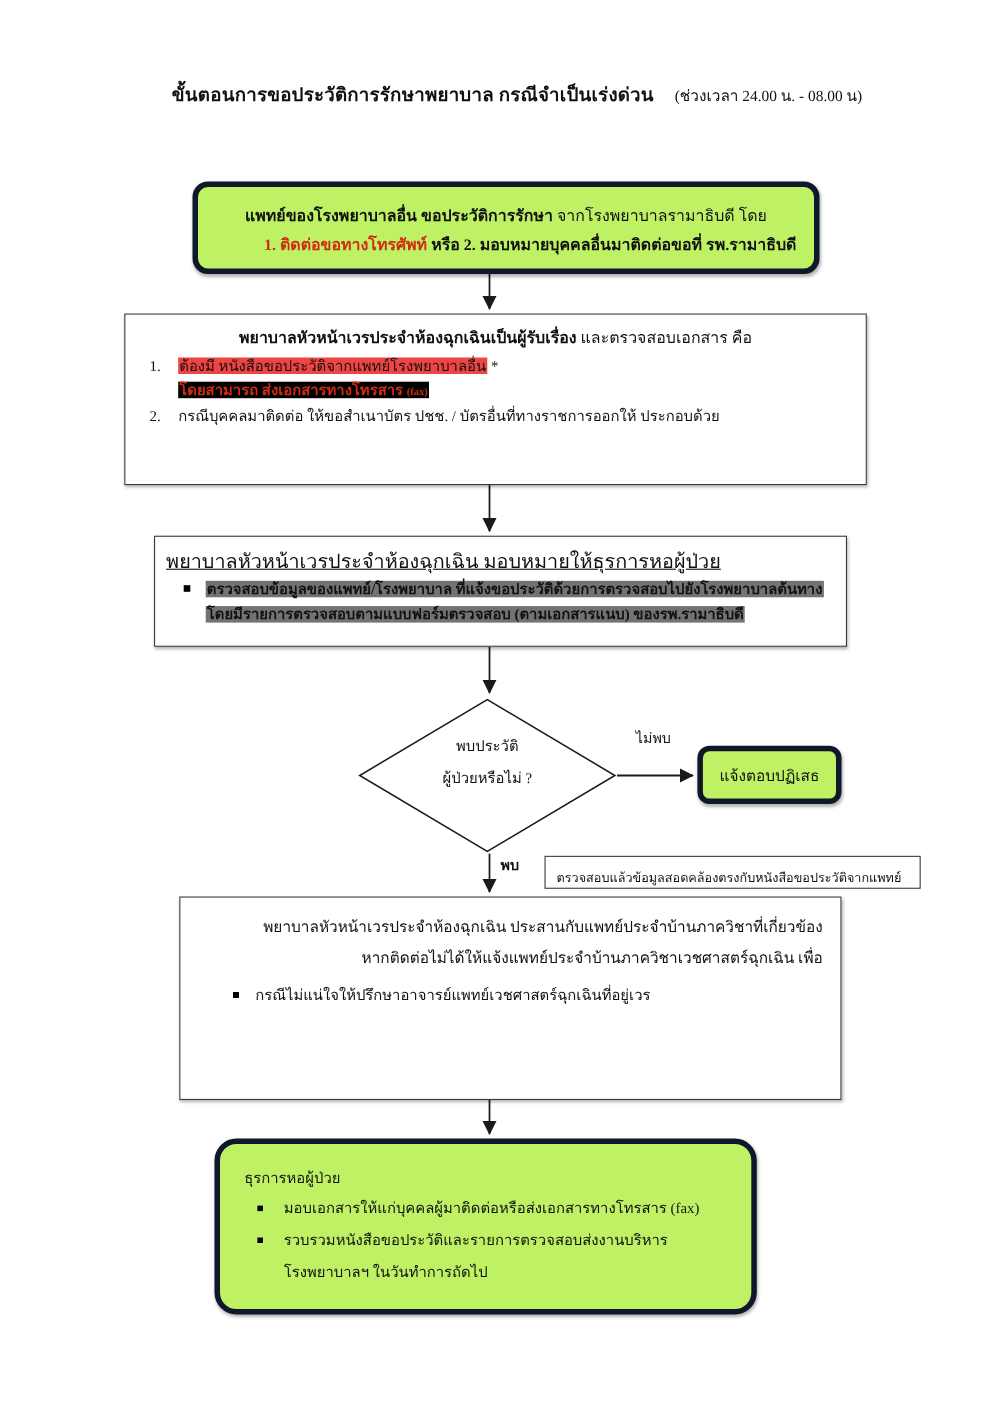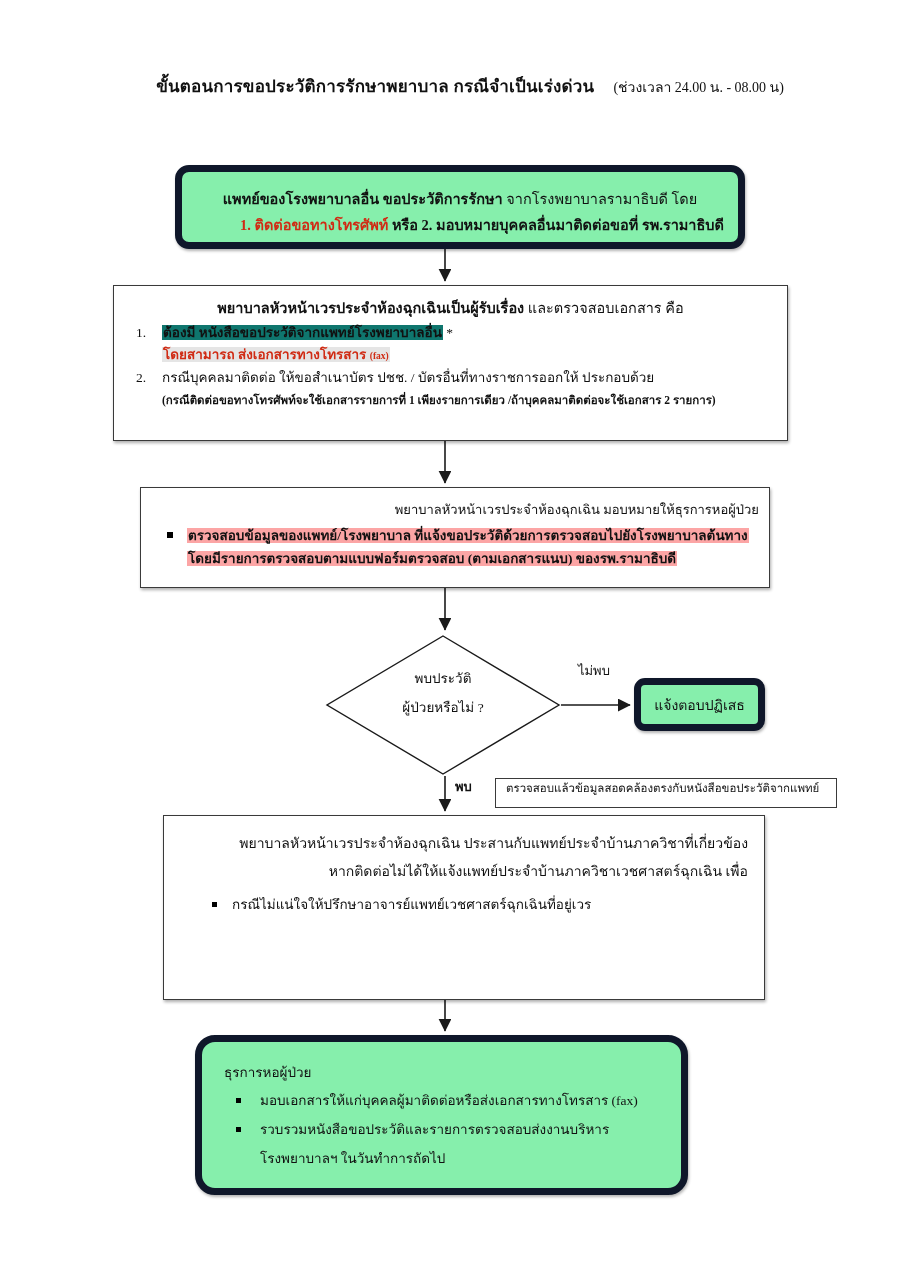--- a/index.html
+++ b/index.html
@@ -39,22 +39,22 @@
   .title .t-sub {
     font-size: 14px;
     font-weight: normal;
     margin-left: 19px;
   }
 
   
   .node { position: absolute; box-sizing: border-box; }
 
   .gray-round {
-    background: #86efac;
-    border: 7px solid #0f172a;
+    background: #bef264;
+    border: 5px solid #0f172a;
     border-radius: 14px;
     box-shadow: 1px 2px 3px rgba(0,0,0,.30);
   }
   .white-rect {
     background: #ffffff;
     border: 1.6px solid #3a3a3a;
     box-shadow: 1px 2px 3px rgba(0,0,0,.32);
   }
   .plain-rect {
     background: #ffffff;
@@ -91,62 +91,63 @@
     padding-left: 34px;
     font-size: 13.5px;
     line-height: 22px;
   }
   .num-row .num {
     position: absolute;
     left: 8px; top: 0;
     font-size: 13.5px;
   }
   .hl-cyan {
-    background: #0f766e;
-    font-weight: bold;
+    background: #ef4444;
+    font-weight: normal;
     padding: 0 1px;
   }
   .hl-yellow {
-    background: #e5e5e5;
+    background: #000000;
     color: #d02b14;
     font-weight: bold;
     padding: 0 1px;
   }
   .small-note {
     font-size: 11.5px;
     font-weight: bold;
     line-height: 22px;
   }
   .tiny { font-size: 9.5px; }
 
   
   #box-assign-ward {
     left: 140px; top: 487px;
     width: 630px; height: 101px;
     padding: 10px 10px 0 10px;
   }
   #box-assign-ward .head {
-    text-align: right;
-    font-size: 13px;
+    text-align: left;
+    font-size: 18px;
     line-height: 24px;
+    text-decoration: underline;
   }
   .sq-row {
     position: relative;
     padding-left: 36px;
     margin-top: 2px;
   }
   .sq-bullet {
     position: absolute;
     left: 16px;
     top: 8px;
     width: 6px; height: 6px;
     background: #000;
   }
   .hl-green {
-    background: #fca5a5;
+    background: #737373;
     font-weight: bold;
     font-size: 13.5px;
     line-height: 23px;
     padding: 0 1px;
     box-decoration-break: clone;
     -webkit-box-decoration-break: clone;
   }
 
   
   #decision-found {
@@ -182,21 +183,21 @@
     align-items: center;
     justify-content: center;
     font-size: 14px;
   }
 
   
   #note-verified {
     left: 495px; top: 778px;
     width: 342px; height: 30px;
     display: flex;
-    align-items: flex-start;
+    align-items: flex-end;
     padding-left: 10px;
     font-size: 11.5px;
   }
 
   
   #box-coordinate {
     left: 163px; top: 815px;
     width: 602px; height: 185px;
     padding: 14px 16px 0 16px;
   }
@@ -302,21 +303,20 @@
         <span class="hl-cyan">ต้องมี หนังสือขอประวัติจากแพทย์โรงพยาบาลอื่น</span>
         <span>*</span>
       </div>
       <div class="num-row">
         <span class="hl-yellow"><span>โดยสามารถ ส่งเอกสารทางโทรสาร </span><span class="tiny">(fax)</span></span>
       </div>
       <div class="num-row">
         <span class="num">2.</span>
         <span>กรณีบุคคลมาติดต่อ ให้ขอสำเนาบัตร ปชช. / บัตรอื่นที่ทางราชการออกให้ ประกอบด้วย</span>
       </div>
-      <div class="num-row small-note">(กรณีติดต่อขอทางโทรศัพท์จะใช้เอกสารรายการที่ 1 เพียงรายการเดียว /ถ้าบุคคลมาติดต่อจะใช้เอกสาร 2 รายการ)</div>
     </div>
   </div>
 
   <div class="node white-rect" id="box-assign-ward">
     <div class="head">พยาบาลหัวหน้าเวรประจำห้องฉุกเฉิน มอบหมายให้ธุรการหอผู้ป่วย</div>
     <div class="sq-row">
       <span class="sq-bullet"></span>
       <span class="hl-green">ตรวจสอบข้อมูลของแพทย์/โรงพยาบาล ที่แจ้งขอประวัติด้วยการตรวจสอบไปยังโรงพยาบาลต้นทาง โดยมีรายการตรวจสอบตามแบบฟอร์มตรวจสอบ (ตามเอกสารแนบ) ของรพ.รามาธิบดี</span>
     </div>
   </div>

